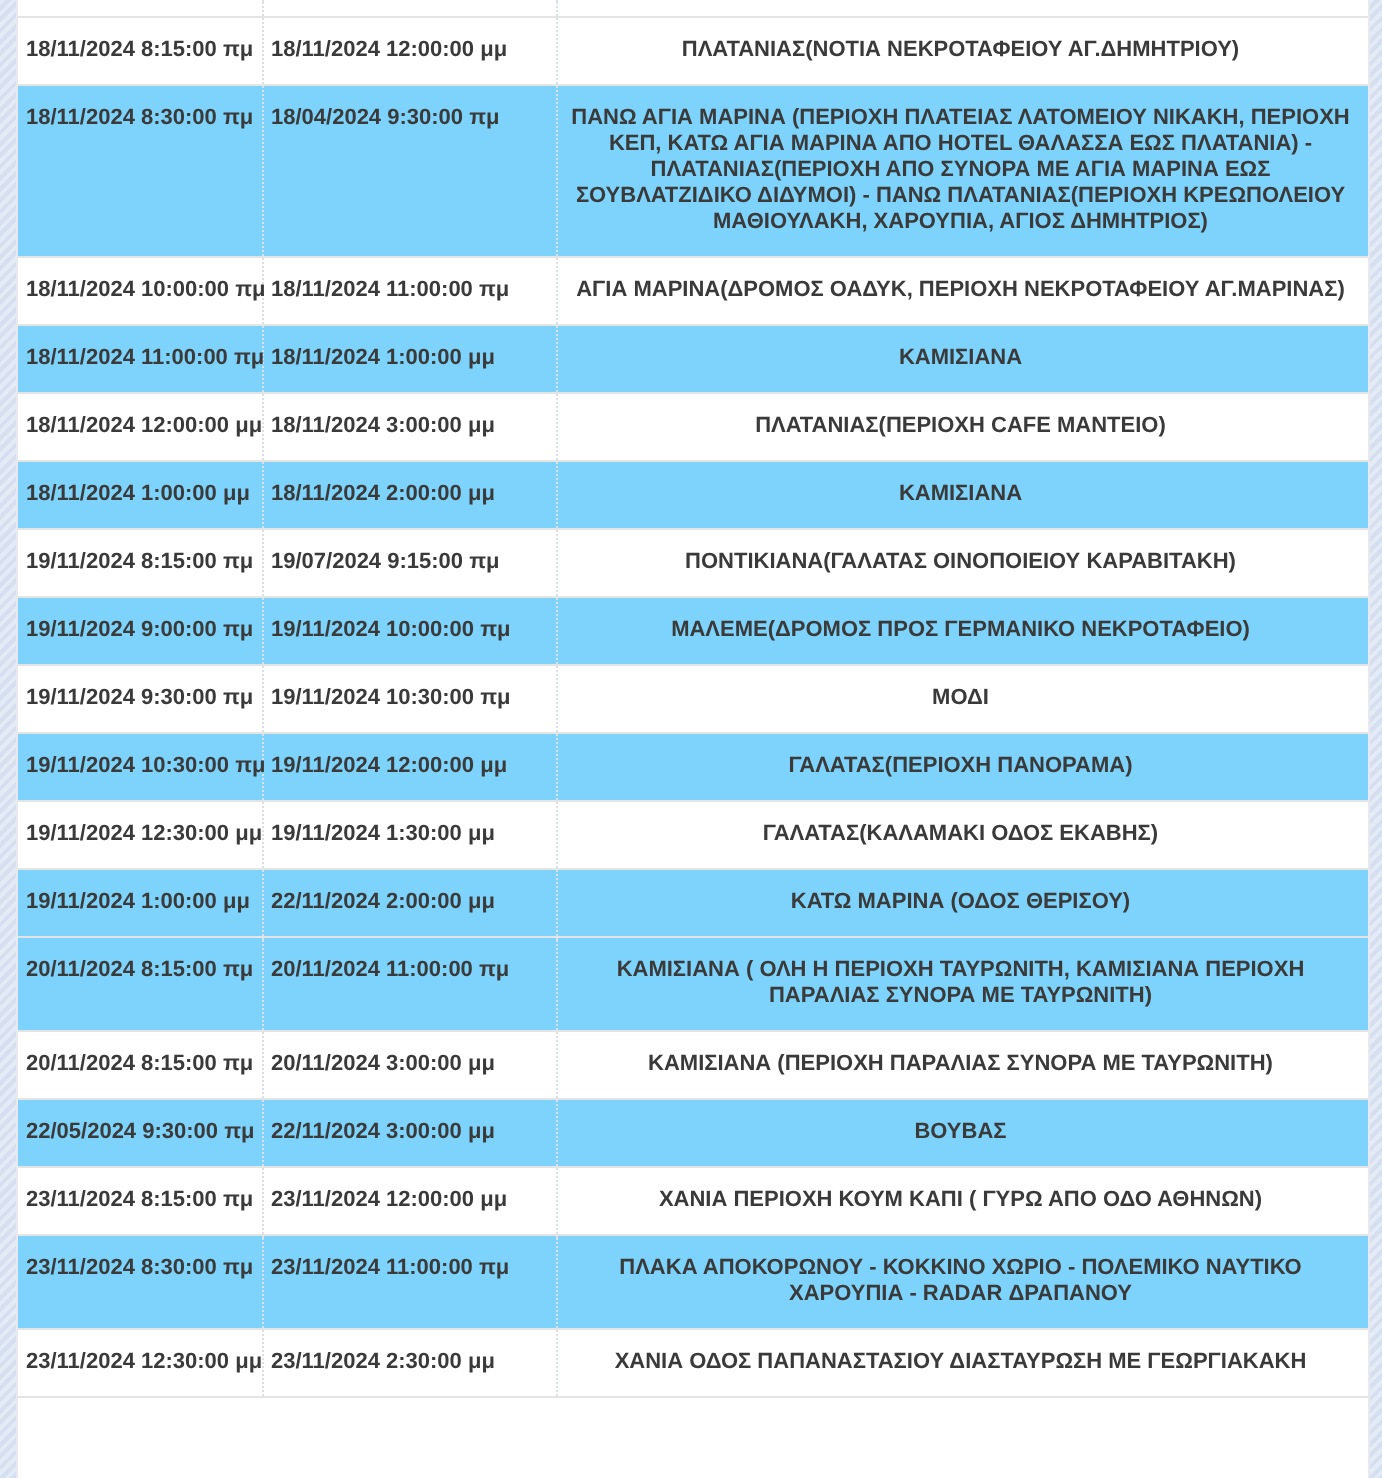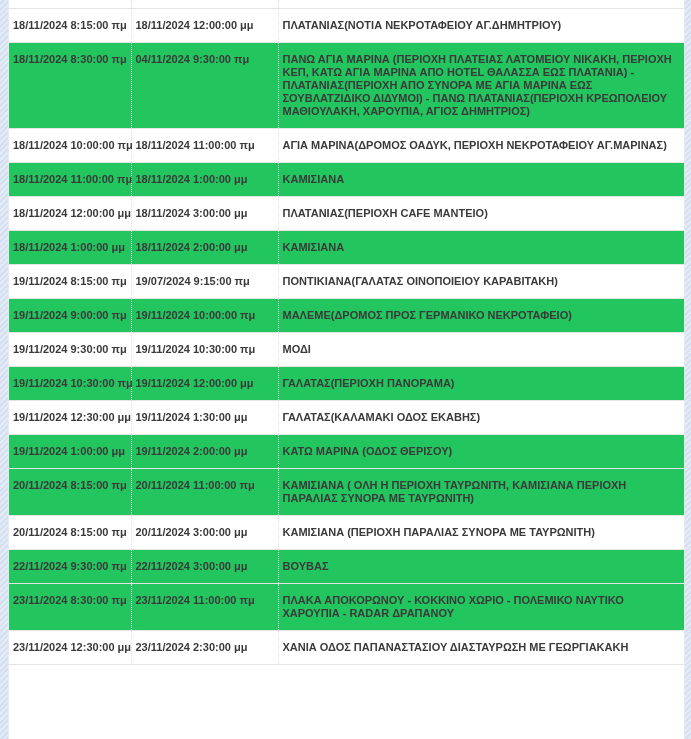--- a/index.html
+++ b/index.html
@@ -23,22 +23,22 @@
     vertical-align:top;
     border-bottom:1px solid #e4e4e4;
     padding:10px 6px 10px 4px;
     word-wrap:break-word;
   }
   col.c-start{width:122px;}
   col.c-end{width:147px;}
   tr.partial td{padding:0;height:8px;}
   td.cell-start, td.cell-end{white-space:nowrap;border-right:1px dotted #dcdfe8;}
   td.cell-end{padding-left:8px;}
-  td.cell-location{padding-left:8px;padding-right:10px;}
-  tr.even{background:#22c55e;}
+  td.cell-location{padding-left:8px;padding-right:10px;text-align:center;}
+  tr.even{background:#7dd3fc;}
   tr.odd{background:#ffffff;}
 </style>
 </head>
 <body>
 
 <div class="table-wrap">
   <table class="outages">
     <colgroup>
       <col class="c-start">
         <col class="c-end">
@@ -50,21 +50,21 @@
         <td class="cell-end"></td>
         <td class="cell-location"></td>
       </tr>
     <tr class="odd">
     <td class="cell-start">18/11/2024 8:15:00 πμ</td>
     <td class="cell-end">18/11/2024 12:00:00 μμ</td>
     <td class="cell-location">ΠΛΑΤΑΝΙΑΣ(ΝΟΤΙΑ ΝΕΚΡΟΤΑΦΕΙΟΥ ΑΓ.ΔΗΜΗΤΡΙΟΥ)</td>
   </tr>
         <tr class="even">
     <td class="cell-start">18/11/2024 8:30:00 πμ</td>
-    <td class="cell-end">04/11/2024 9:30:00 πμ</td>
+    <td class="cell-end">18/04/2024 9:30:00 πμ</td>
     <td class="cell-location">ΠΑΝΩ ΑΓΙΑ ΜΑΡΙΝΑ (ΠΕΡΙΟΧΗ ΠΛΑΤΕΙΑΣ ΛΑΤΟΜΕΙΟΥ ΝΙΚΑΚΗ, ΠΕΡΙΟΧΗ ΚΕΠ, ΚΑΤΩ ΑΓΙΑ ΜΑΡΙΝΑ ΑΠΟ HOTEL ΘΑΛΑΣΣΑ ΕΩΣ ΠΛΑΤΑΝΙΑ) - ΠΛΑΤΑΝΙΑΣ(ΠΕΡΙΟΧΗ ΑΠΟ ΣΥΝΟΡΑ ΜΕ ΑΓΙΑ ΜΑΡΙΝΑ ΕΩΣ ΣΟΥΒΛΑΤΖΙΔΙΚΟ ΔΙΔΥΜΟΙ) - ΠΑΝΩ ΠΛΑΤΑΝΙΑΣ(ΠΕΡΙΟΧΗ ΚΡΕΩΠΟΛΕΙΟΥ ΜΑΘΙΟΥΛΑΚΗ, ΧΑΡΟΥΠΙΑ, ΑΓΙΟΣ ΔΗΜΗΤΡΙΟΣ)</td>
   </tr>
         <tr class="odd">
     <td class="cell-start">18/11/2024 10:00:00 πμ</td>
     <td class="cell-end">18/11/2024 11:00:00 πμ</td>
     <td class="cell-location">ΑΓΙΑ ΜΑΡΙΝΑ(ΔΡΟΜΟΣ ΟΑΔΥΚ, ΠΕΡΙΟΧΗ ΝΕΚΡΟΤΑΦΕΙΟΥ ΑΓ.ΜΑΡΙΝΑΣ)</td>
   </tr>
         <tr class="even">
     <td class="cell-start">18/11/2024 11:00:00 πμ</td>
     <td class="cell-end">18/11/2024 1:00:00 μμ</td>
@@ -100,37 +100,42 @@
     <td class="cell-end">19/11/2024 12:00:00 μμ</td>
     <td class="cell-location">ΓΑΛΑΤΑΣ(ΠΕΡΙΟΧΗ ΠΑΝΟΡΑΜΑ)</td>
   </tr>
         <tr class="odd">
     <td class="cell-start">19/11/2024 12:30:00 μμ</td>
     <td class="cell-end">19/11/2024 1:30:00 μμ</td>
     <td class="cell-location">ΓΑΛΑΤΑΣ(ΚΑΛΑΜΑΚΙ ΟΔΟΣ ΕΚΑΒΗΣ)</td>
   </tr>
         <tr class="even">
     <td class="cell-start">19/11/2024 1:00:00 μμ</td>
-    <td class="cell-end">19/11/2024 2:00:00 μμ</td>
+    <td class="cell-end">22/11/2024 2:00:00 μμ</td>
     <td class="cell-location">ΚΑΤΩ ΜΑΡΙΝΑ (ΟΔΟΣ ΘΕΡΙΣΟΥ)</td>
   </tr>
         <tr class="even">
     <td class="cell-start">20/11/2024 8:15:00 πμ</td>
     <td class="cell-end">20/11/2024 11:00:00 πμ</td>
     <td class="cell-location">ΚΑΜΙΣΙΑΝΑ ( ΟΛΗ Η ΠΕΡΙΟΧΗ ΤΑΥΡΩΝΙΤΗ, ΚΑΜΙΣΙΑΝΑ ΠΕΡΙΟΧΗ ΠΑΡΑΛΙΑΣ ΣΥΝΟΡΑ ΜΕ ΤΑΥΡΩΝΙΤΗ)</td>
   </tr>
         <tr class="odd">
     <td class="cell-start">20/11/2024 8:15:00 πμ</td>
     <td class="cell-end">20/11/2024 3:00:00 μμ</td>
     <td class="cell-location">ΚΑΜΙΣΙΑΝΑ (ΠΕΡΙΟΧΗ ΠΑΡΑΛΙΑΣ ΣΥΝΟΡΑ ΜΕ ΤΑΥΡΩΝΙΤΗ)</td>
   </tr>
         <tr class="even">
-    <td class="cell-start">22/11/2024 9:30:00 πμ</td>
+    <td class="cell-start">22/05/2024 9:30:00 πμ</td>
     <td class="cell-end">22/11/2024 3:00:00 μμ</td>
     <td class="cell-location">ΒΟΥΒΑΣ</td>
+  </tr>
+        <tr class="odd">
+    <td class="cell-start">23/11/2024 8:15:00 πμ</td>
+    <td class="cell-end">23/11/2024 12:00:00 μμ</td>
+    <td class="cell-location">ΧΑΝΙΑ ΠΕΡΙΟΧΗ ΚΟΥΜ ΚΑΠΙ ( ΓΥΡΩ ΑΠΟ ΟΔΟ ΑΘΗΝΩΝ)</td>
   </tr>
         <tr class="even">
     <td class="cell-start">23/11/2024 8:30:00 πμ</td>
     <td class="cell-end">23/11/2024 11:00:00 πμ</td>
     <td class="cell-location">ΠΛΑΚΑ ΑΠΟΚΟΡΩΝΟΥ - ΚΟΚΚΙΝΟ ΧΩΡΙΟ - ΠΟΛΕΜΙΚΟ ΝΑΥΤΙΚΟ ΧΑΡΟΥΠΙΑ - RADAR ΔΡΑΠΑΝΟΥ</td>
   </tr>
         <tr class="odd">
     <td class="cell-start">23/11/2024 12:30:00 μμ</td>
     <td class="cell-end">23/11/2024 2:30:00 μμ</td>
     <td class="cell-location">ΧΑΝΙΑ ΟΔΟΣ ΠΑΠΑΝΑΣΤΑΣΙΟΥ ΔΙΑΣΤΑΥΡΩΣΗ ΜΕ ΓΕΩΡΓΙΑΚΑΚΗ</td>

